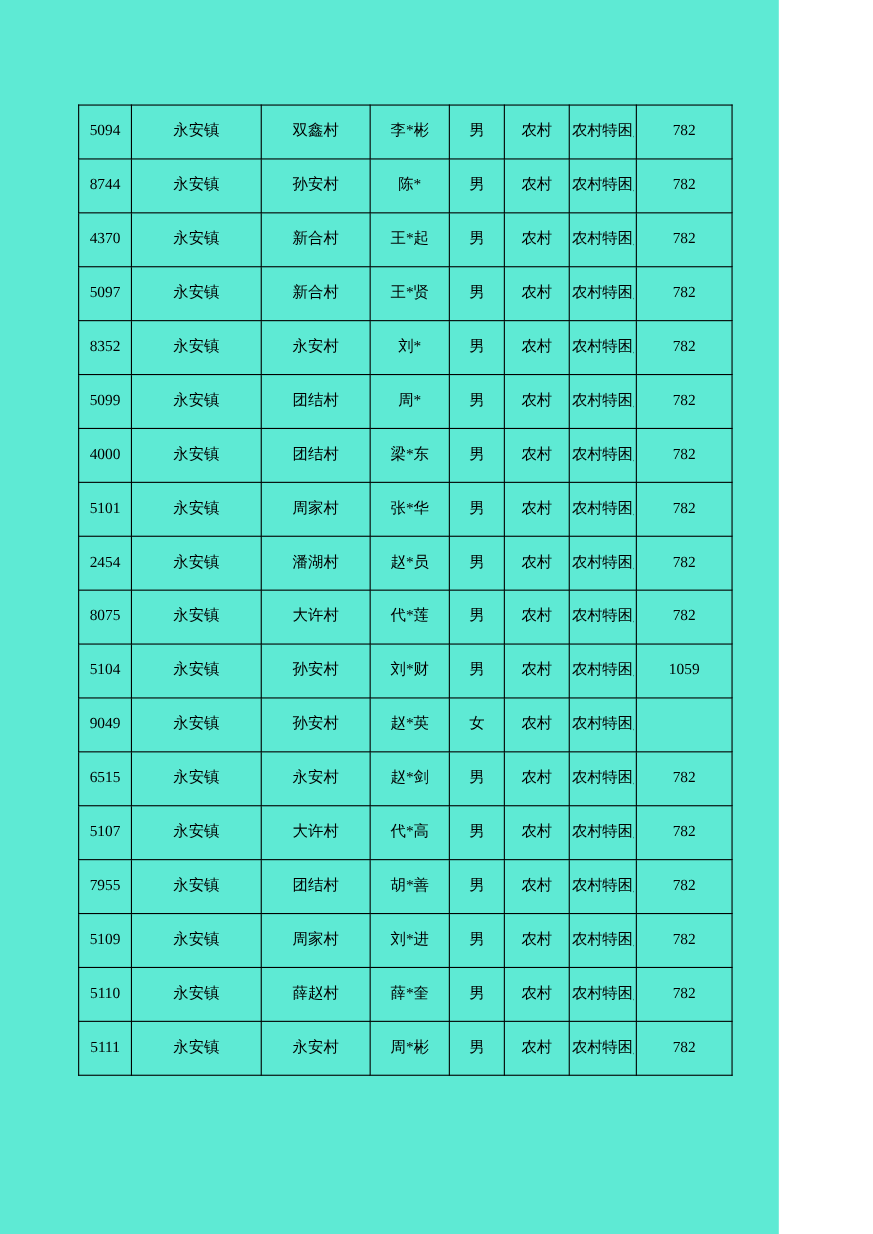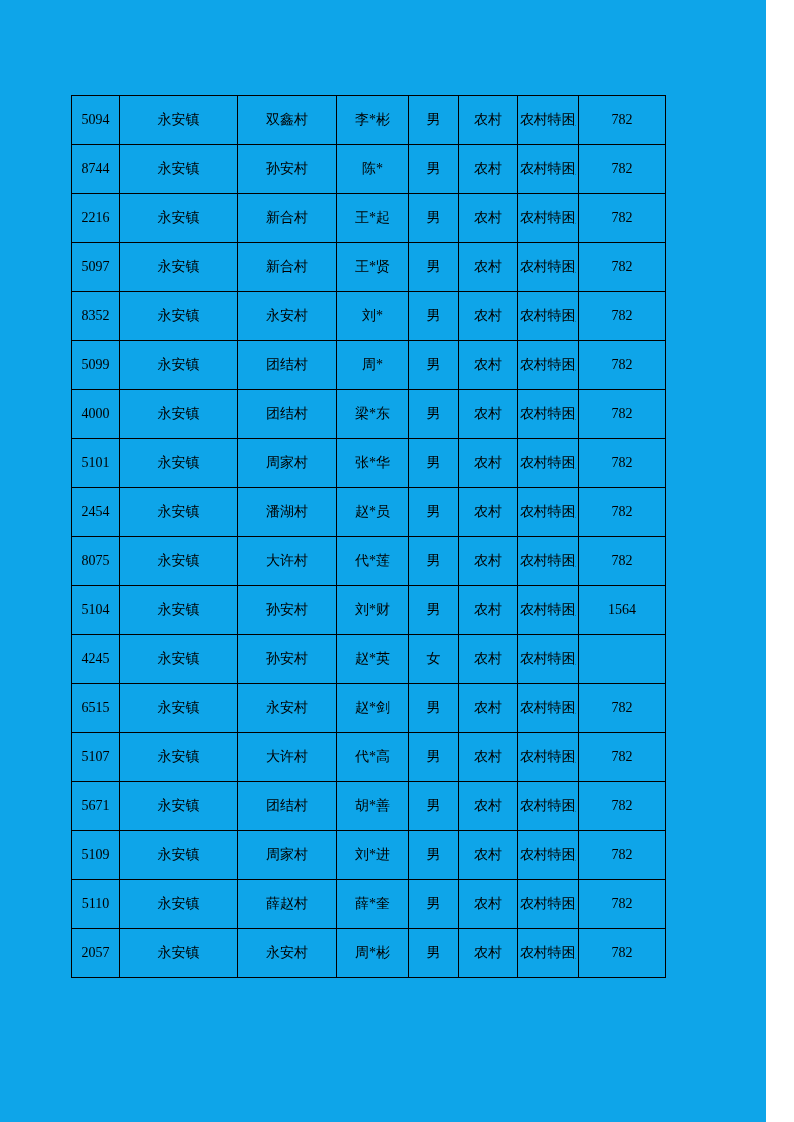--- a/index.html
+++ b/index.html
@@ -11,23 +11,23 @@
     width: 794px;
     height: 1122px;
     font-family: "Liberation Serif", "DejaVu Serif", serif;
     color: #000000;
     position: relative;
   }
   .page {
     position: absolute;
     left: 0;
     top: 0;
-    width: 766px;
+    width: 708px;
     height: 1122px;
-    background: #0ea5e9;
+    background: #5eead4;
   }
   .table-wrap {
     position: absolute;
     left: 71px;
     top: 95px;
     width: 594px;
   }
   table.data-table {
     border-collapse: collapse;
     table-layout: fixed;
@@ -105,21 +105,21 @@
             <td>孙安村</td>
             <td>陈*</td>
             <td>男</td>
             <td>农村</td>
             <td class="cat">
               <span class="cat-inner">农村特困人员分散供养</span>
             </td>
             <td class="amount">782</td>
           </tr>
           <tr>
-            <td>2216</td>
+            <td>4370</td>
             <td>永安镇</td>
             <td>新合村</td>
             <td>王*起</td>
             <td>男</td>
             <td>农村</td>
             <td class="cat">
               <span class="cat-inner">农村特困人员分散供养</span>
             </td>
             <td class="amount">782</td>
           </tr>
@@ -210,24 +210,24 @@
           <tr>
             <td>5104</td>
             <td>永安镇</td>
             <td>孙安村</td>
             <td>刘*财</td>
             <td>男</td>
             <td>农村</td>
             <td class="cat">
               <span class="cat-inner">农村特困人员分散供养</span>
             </td>
-            <td class="amount">1564</td>
-          </tr>
-          <tr>
-            <td>4245</td>
+            <td class="amount">1059</td>
+          </tr>
+          <tr>
+            <td>9049</td>
             <td>永安镇</td>
             <td>孙安村</td>
             <td>赵*英</td>
             <td>女</td>
             <td>农村</td>
             <td class="cat">
               <span class="cat-inner">农村特困人员分散供养</span>
             </td>
             <td class="amount"></td>
           </tr>
@@ -249,21 +249,21 @@
             <td>大许村</td>
             <td>代*高</td>
             <td>男</td>
             <td>农村</td>
             <td class="cat">
               <span class="cat-inner">农村特困人员分散供养</span>
             </td>
             <td class="amount">782</td>
           </tr>
           <tr>
-            <td>5671</td>
+            <td>7955</td>
             <td>永安镇</td>
             <td>团结村</td>
             <td>胡*善</td>
             <td>男</td>
             <td>农村</td>
             <td class="cat">
               <span class="cat-inner">农村特困人员分散供养</span>
             </td>
             <td class="amount">782</td>
           </tr>
@@ -285,21 +285,21 @@
             <td>薛赵村</td>
             <td>薛*奎</td>
             <td>男</td>
             <td>农村</td>
             <td class="cat">
               <span class="cat-inner">农村特困人员分散供养</span>
             </td>
             <td class="amount">782</td>
           </tr>
           <tr>
-            <td>2057</td>
+            <td>5111</td>
             <td>永安镇</td>
             <td>永安村</td>
             <td>周*彬</td>
             <td>男</td>
             <td>农村</td>
             <td class="cat">
               <span class="cat-inner">农村特困人员分散供养</span>
             </td>
             <td class="amount">782</td>
           </tr>

